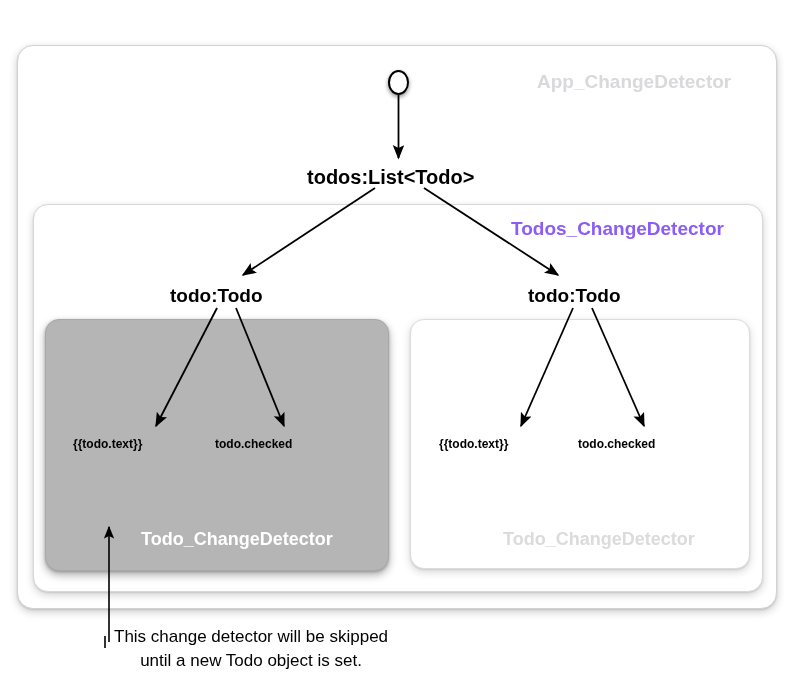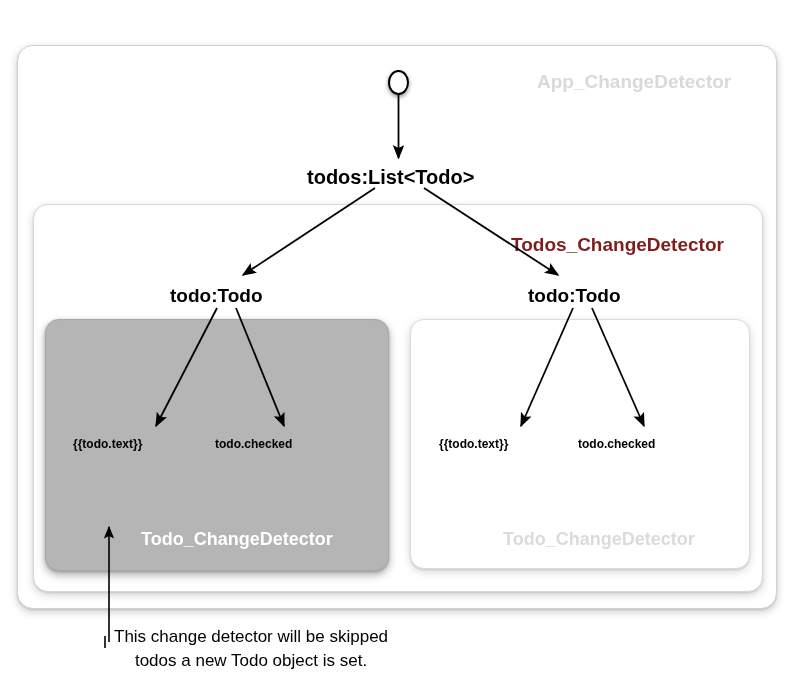--- a/index.html
+++ b/index.html
@@ -85,23 +85,23 @@
 
   .cap-app {
     left: 537px;
     top: 47px;
     font-size: 19px;
     color: #d9d9dc;
   }
 
   .cap-todos {
     left: 511px;
-    top: 210px;
-    font-size: 19px;
-    color: #7f1d1d;
+    top: 194px;
+    font-size: 19px;
+    color: #8b5cf6;
   }
 
   .cap-todo-left {
     left: 141px;
     top: 505px;
     font-size: 18px;
     color: #ffffff;
   }
 
   .cap-todo-right {
@@ -196,21 +196,21 @@
   <div class="node-label lbl-todo-left">todo:Todo</div>
   <div class="node-label lbl-todo-right">todo:Todo</div>
 
   <div class="lbl-leaf lbl-l-text">{{todo.text}}</div>
   <div class="lbl-leaf lbl-l-check">todo.checked</div>
   <div class="lbl-leaf lbl-r-text">{{todo.text}}</div>
   <div class="lbl-leaf lbl-r-check">todo.checked</div>
 
   <div class="annotation">
     <span>This change detector will be skipped</span>
-    <span class="line2">todos a new Todo object is set.</span>
+    <span class="line2">until a new Todo object is set.</span>
   </div>
 
   <svg class="arrows" viewBox="0 0 800 679">
     <defs>
       <marker id="ah" markerWidth="9" markerHeight="9" refX="7.2" refY="3.2" orient="auto" markerUnits="strokeWidth">
         <path d="M0,0 L8,3.2 L0,6.4 L1.6,3.2 z" fill="#000000"></path>
       </marker>
       <filter id="softshadow" x="-60%" y="-60%" width="240%" height="240%">
         <feGaussianBlur in="SourceAlpha" stdDeviation="2.2"></feGaussianBlur>
         <feOffset dx="0" dy="1.5" result="off"></feOffset>

